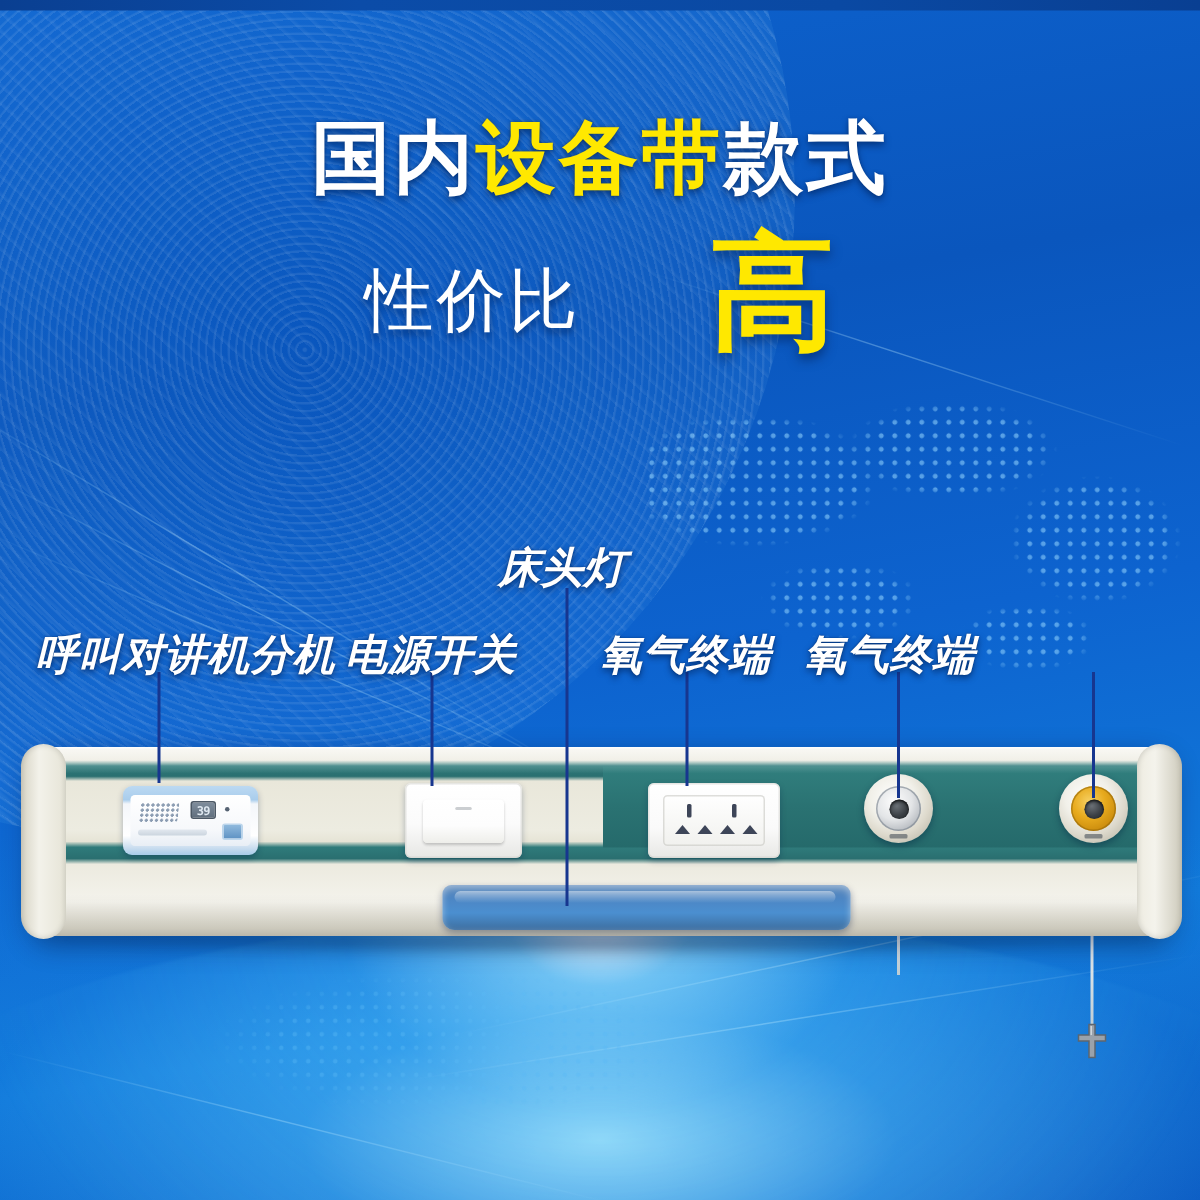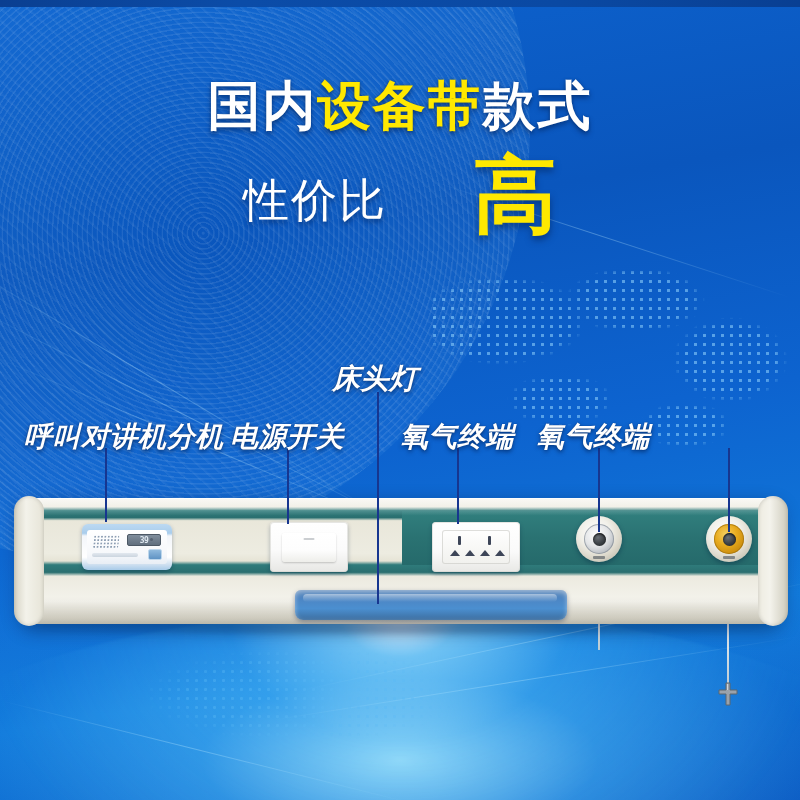--- a/index.html
+++ b/index.html
@@ -228,21 +228,21 @@
     border-radius: 3px;
   }
   .ic-speaker {
     position: absolute; left: 6px; top: 5px; width: 26px; height: 13px;
     background-image: radial-gradient(circle, rgba(120,140,165,.85) .9px, rgba(0,0,0,0) 1.2px);
     background-size: 3.4px 3.4px;
     border-radius: 2px;
     transform: skewX(-6deg);
   }
   .ic-display {
-    position: absolute; left: 40px; top: 4px; width: 34px; height: 12px;
+    position: absolute; left: 40px; top: 4px; width: 17px; height: 12px;
     background: linear-gradient(180deg,#7f8d9c,#616f7e);
     border: 1px solid #4c5865; border-radius: 2px;
     color: #dfe8f0; font-size: 8px; font-weight: bold;
     display: flex; align-items: center; justify-content: center;
     font-family: "DejaVu Sans Mono", monospace; letter-spacing: -.5px;
   }
   .ic-led {
     position: absolute; left: 63px; top: 8px; width: 3px; height: 3px;
     border-radius: 50%; background: #556272;
   }

